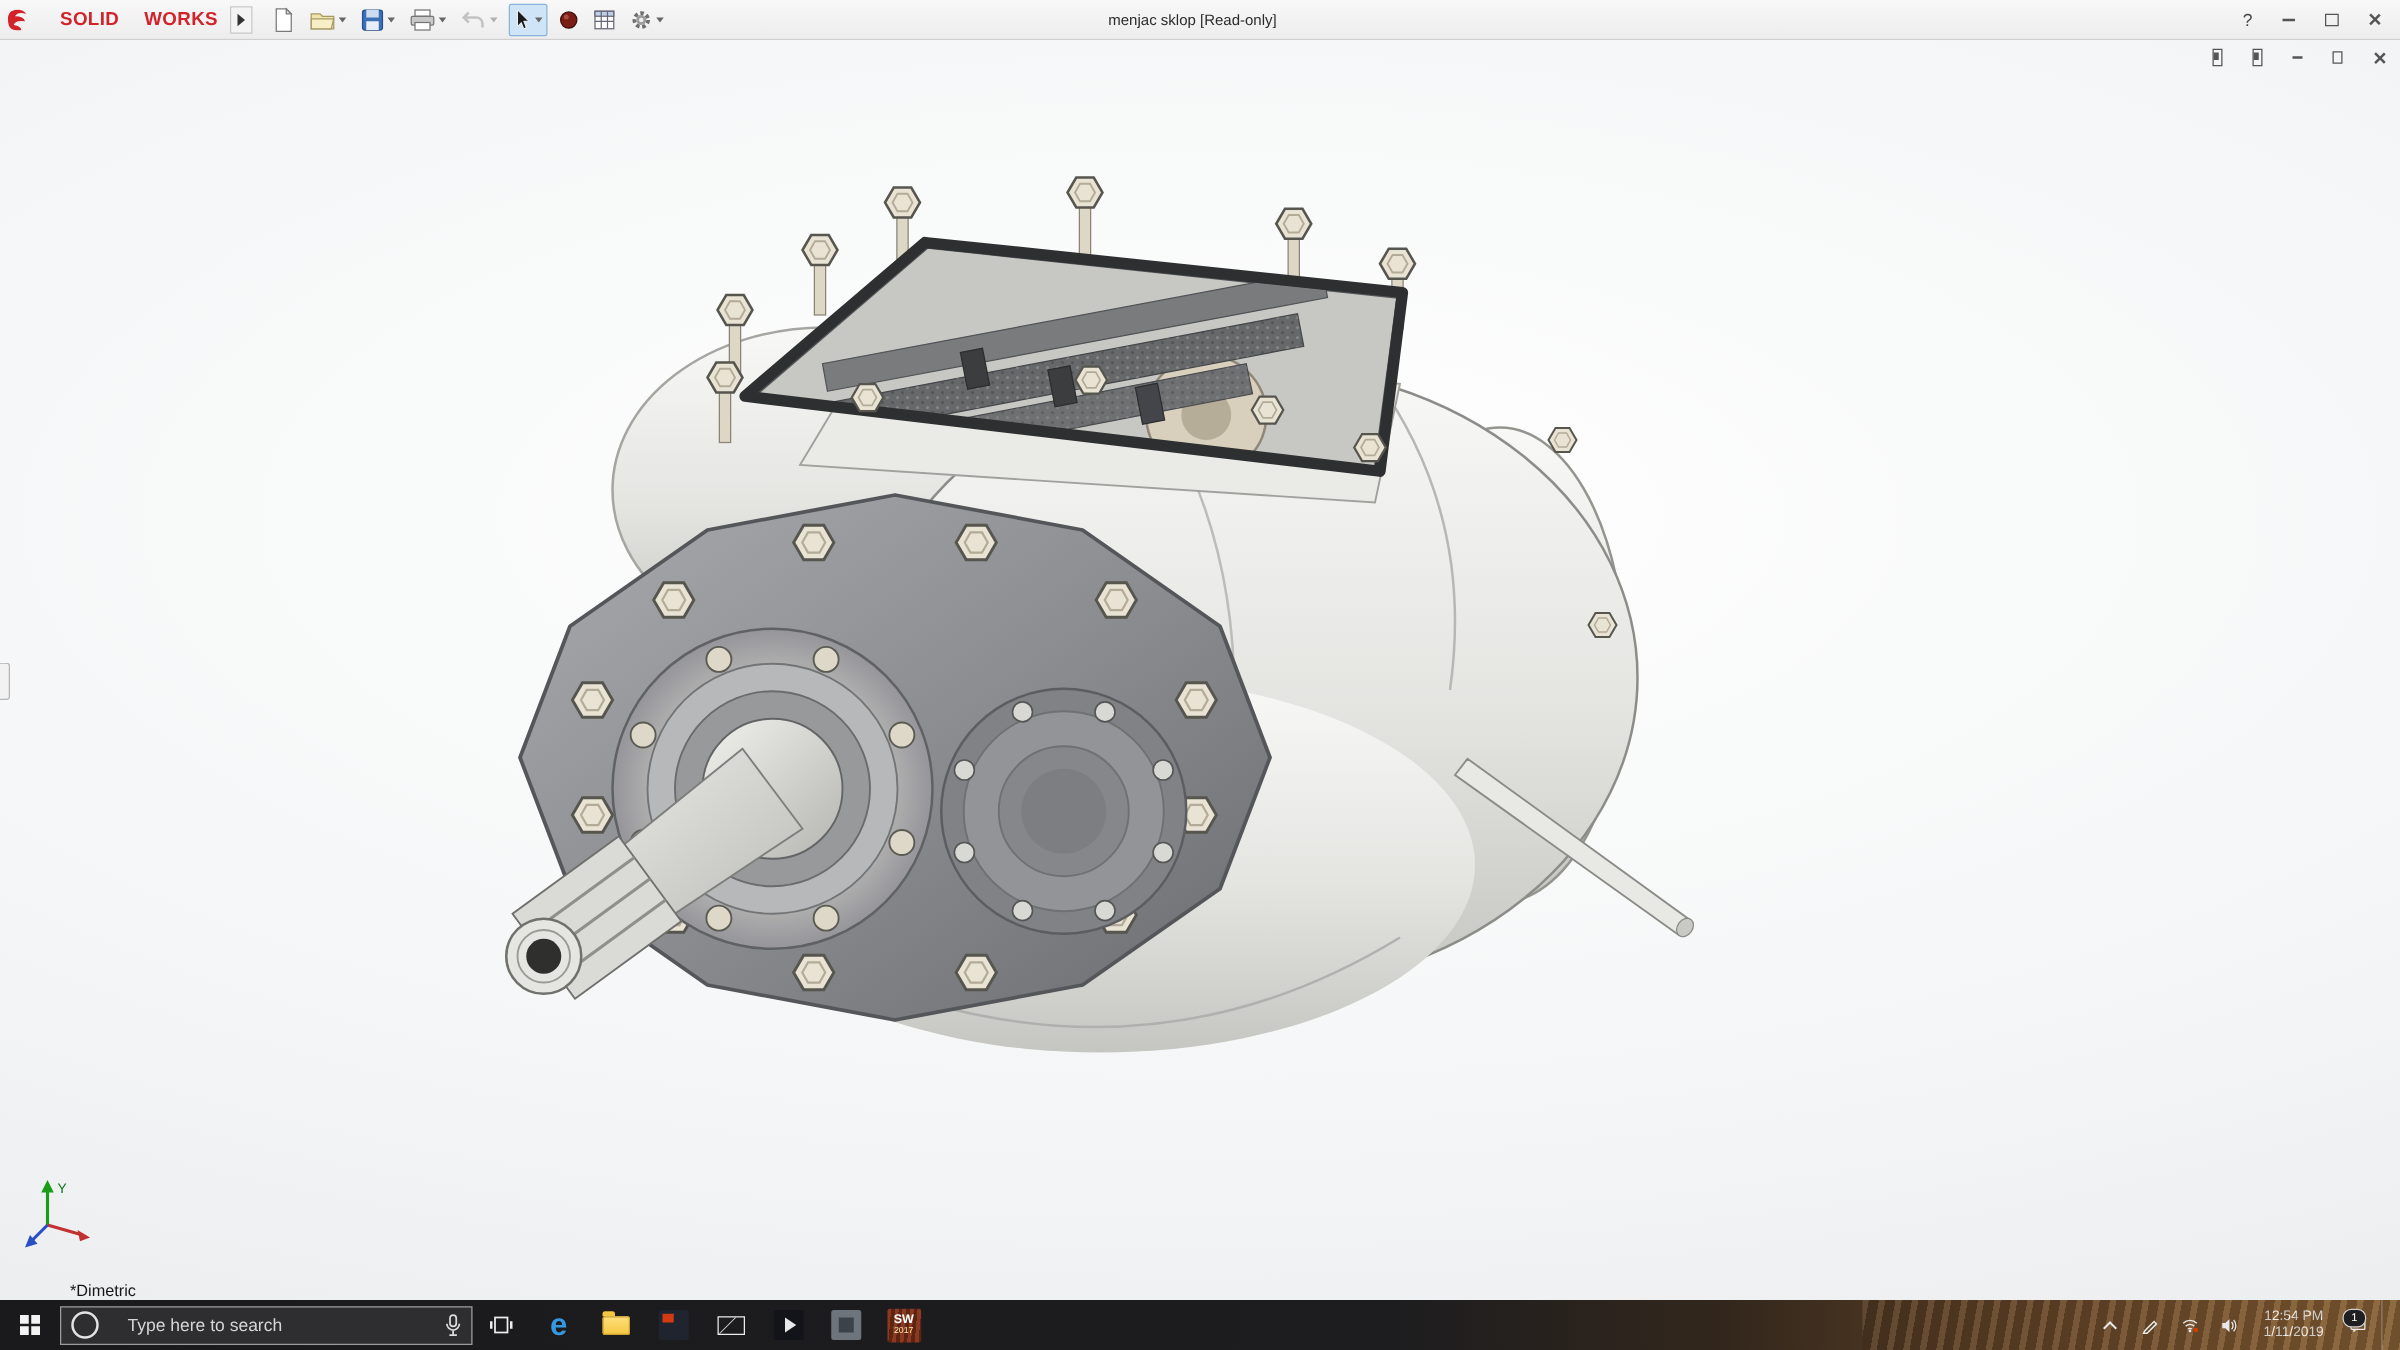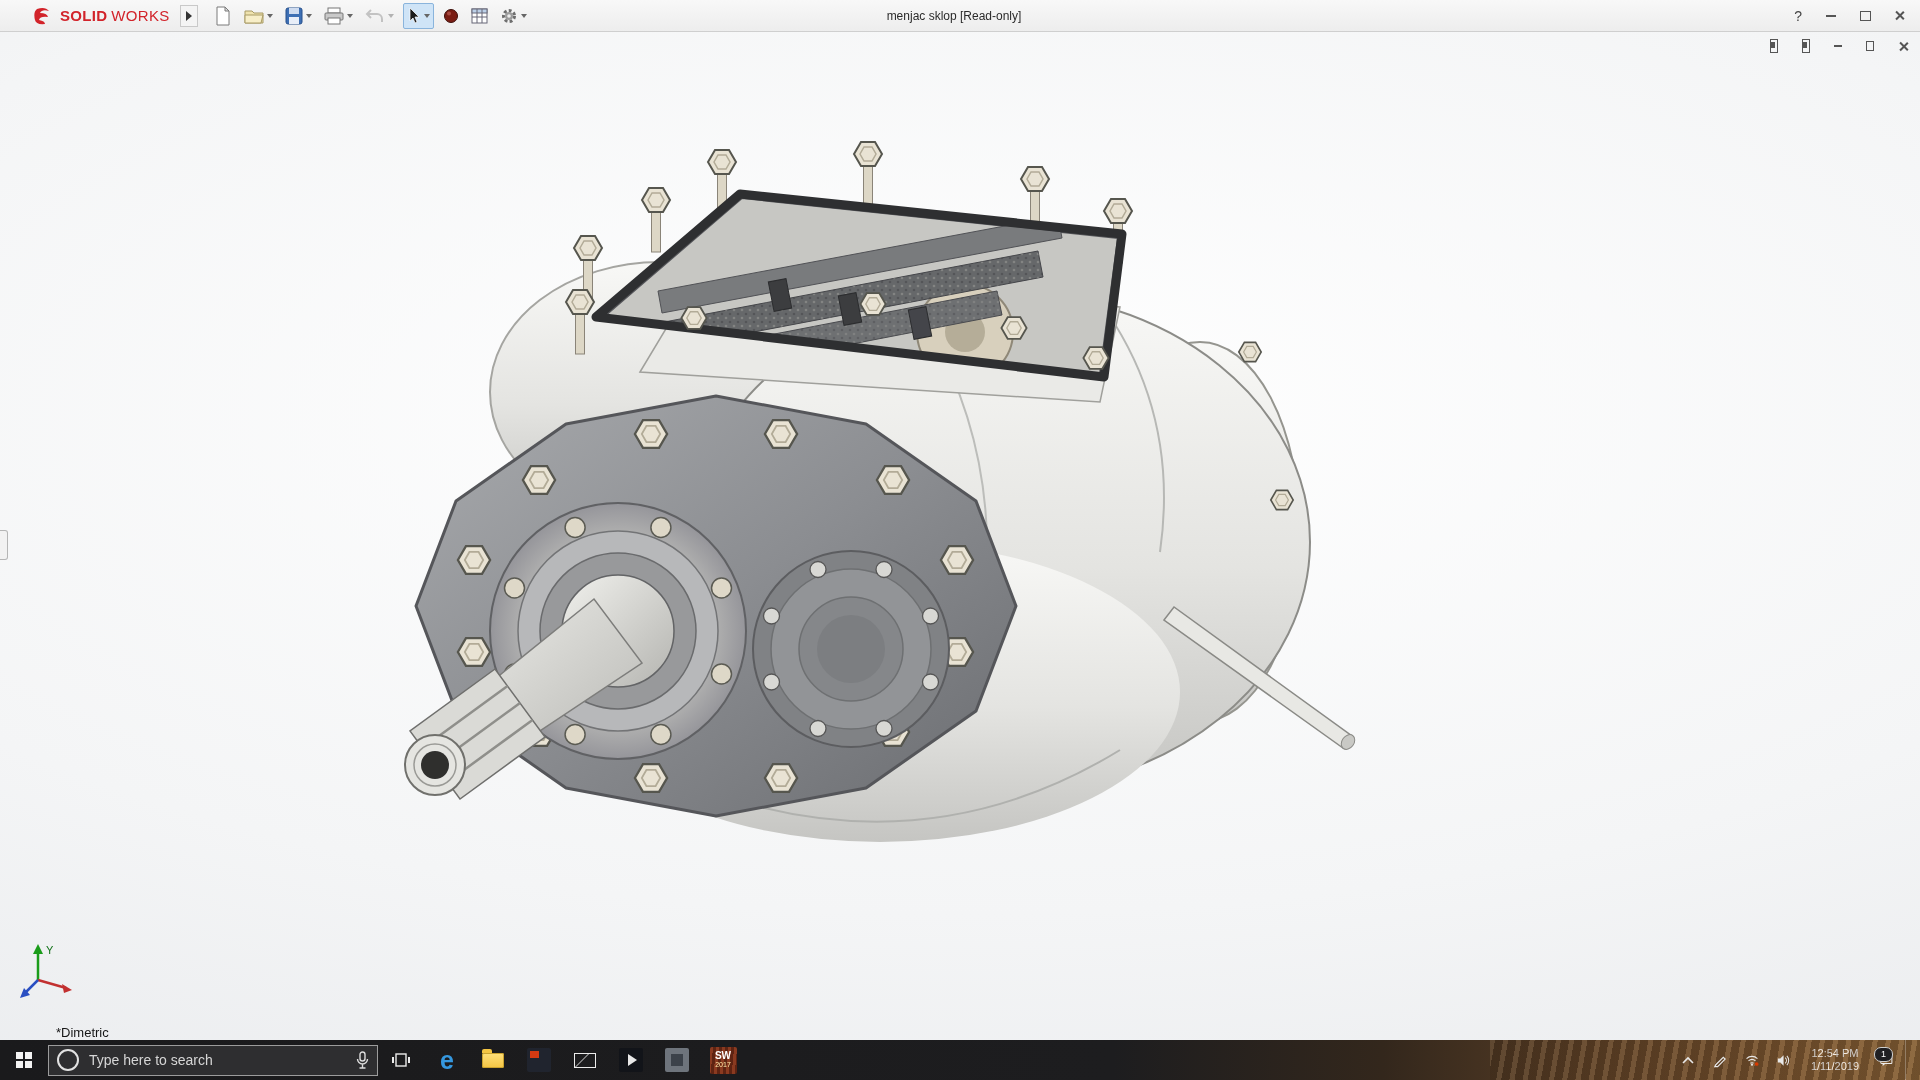--- a/index.html
+++ b/index.html
@@ -2,23 +2,23 @@
 <html><head>
 <meta charset="utf-8">
 <style>
   html,body{margin:0;padding:0;width:1920px;height:1080px;overflow:hidden;
     font-family:"Liberation Sans",sans-serif;background:#fff;}
 
   
   .titlebar{position:absolute;top:0;left:0;width:1920px;height:32px;
     background:linear-gradient(#f8f8f8,#ededed);border-bottom:1px solid #cfcfcf;
     display:flex;align-items:center;box-sizing:border-box;padding:0 6px;z-index:30;}
-  .brand{display:flex;align-items:center;gap:4px;margin-right:4px;margin-left:28px;}
+  .brand{display:flex;align-items:center;gap:20px;margin-right:4px;}
   .brand-solid{color:#d2232a;font-weight:bold;font-size:15px;letter-spacing:.3px;}
-  .brand-works{color:#d2232a;font-weight:400;font-size:15px;letter-spacing:.3px;}
+  .brand-works{color:#d2232a;font-weight:700;font-size:15px;letter-spacing:.3px;}
   .flyout{width:18px;height:22px;border:1px solid #c9c9c9;background:#f4f4f4;
     display:flex;align-items:center;justify-content:center;margin:0 10px 0 6px;}
   .flyout i{width:0;height:0;border-left:6px solid #333;border-top:5px solid transparent;
     border-bottom:5px solid transparent;}
   .tbtn{background:transparent;border:none;display:flex;align-items:center;gap:2px;
     padding:2px 3px;margin:0 3px;height:26px;}
   .tbtn.disabled{opacity:.45;}
   .tbtn.active{background:#cfe4f7;border:1px solid #8ab4dc;border-radius:2px;}
   .dd{width:0;height:0;border-top:4px solid #666;border-left:3.5px solid transparent;
     border-right:3.5px solid transparent;margin-left:1px;}
@@ -52,21 +52,21 @@
   .taskbar{position:absolute;left:0;bottom:0;width:1920px;height:40px;display:flex;
     align-items:center;z-index:40;
     background:linear-gradient(90deg,#1a1a1c 0%,#1d1d1f 58%,#33271c 72%,#5a3f26 84%,#74522f 94%,#7d5b34 100%);}
   .streaks{position:absolute;right:0;top:0;width:430px;height:40px;pointer-events:none;
     background:repeating-linear-gradient(100deg,rgba(255,205,150,.14) 0 5px,rgba(50,28,10,.18) 5px 13px);}
   .start{width:48px;height:40px;background:none;border:none;display:flex;align-items:center;
     justify-content:center;}
   .winlogo{display:grid;grid-template-columns:7px 7px;grid-template-rows:7px 7px;gap:1.5px;}
   .winlogo span{background:#f3f3f3;}
   .searchbox{display:flex;align-items:center;width:330px;height:31px;box-sizing:border-box;
-    border:1px solid #9c9c9c;background:#2e2e30;padding:0 8px;gap:8px;}
+    border:1px solid #9c9c9c;background:#2e2e30;padding:0 8px;gap:21px;}
   .cortana{width:18px;height:18px;border:2px solid #e2e2e2;border-radius:50%;flex:0 0 auto;}
   .searchbox input{flex:1;background:transparent;border:none;outline:none;color:#e6e6e6;
     font-size:14px;font-family:"Liberation Sans",sans-serif;}
   .searchbox input::placeholder{color:#d6d6d6;opacity:1;}
   .tb-ic{width:46px;height:40px;background:none;border:none;display:flex;align-items:center;
     justify-content:center;position:relative;}
   .edge-e{color:#3598e0;font-size:25px;font-weight:bold;line-height:1;}
   .folder{width:22px;height:15px;background:linear-gradient(#ffe07a,#f4c543);border-radius:2px;
     position:relative;box-shadow:inset 0 0 0 1px #caa22e;}
   .folder::before{content:"";position:absolute;top:-4px;left:0;width:10px;height:4px;

